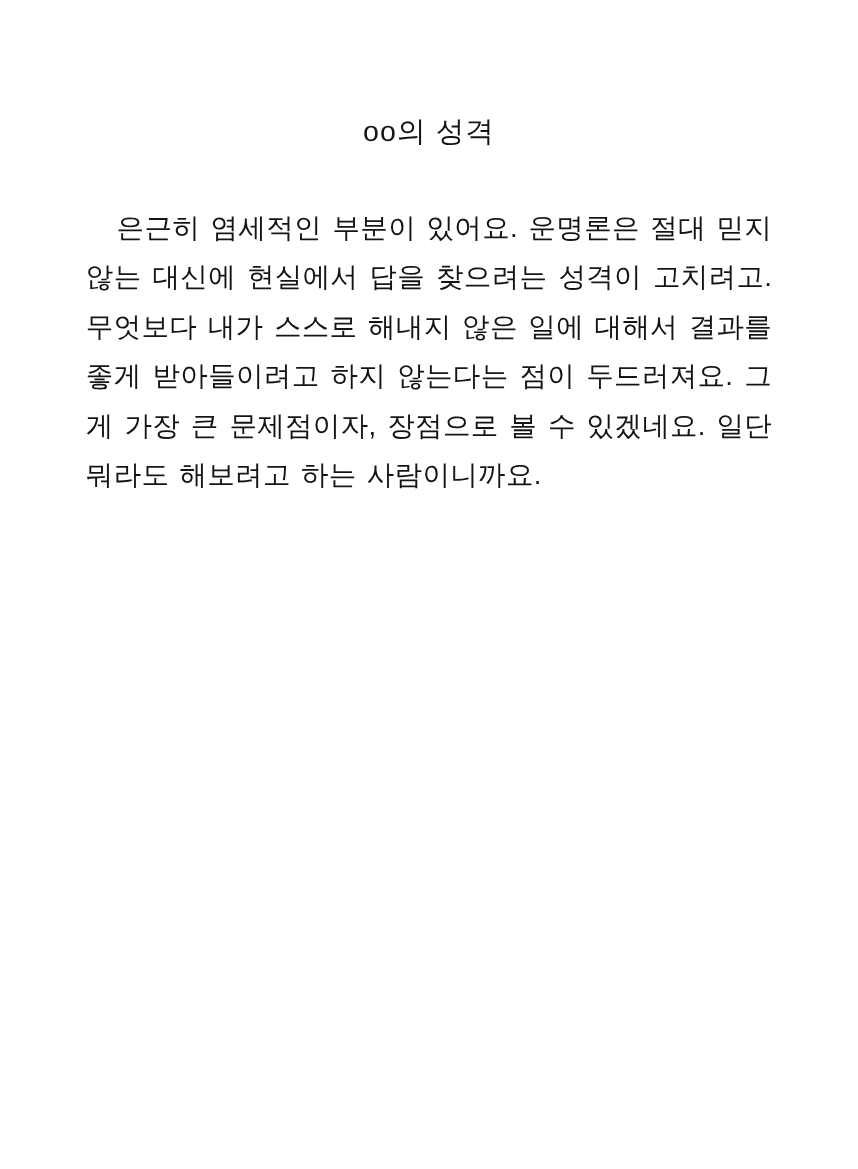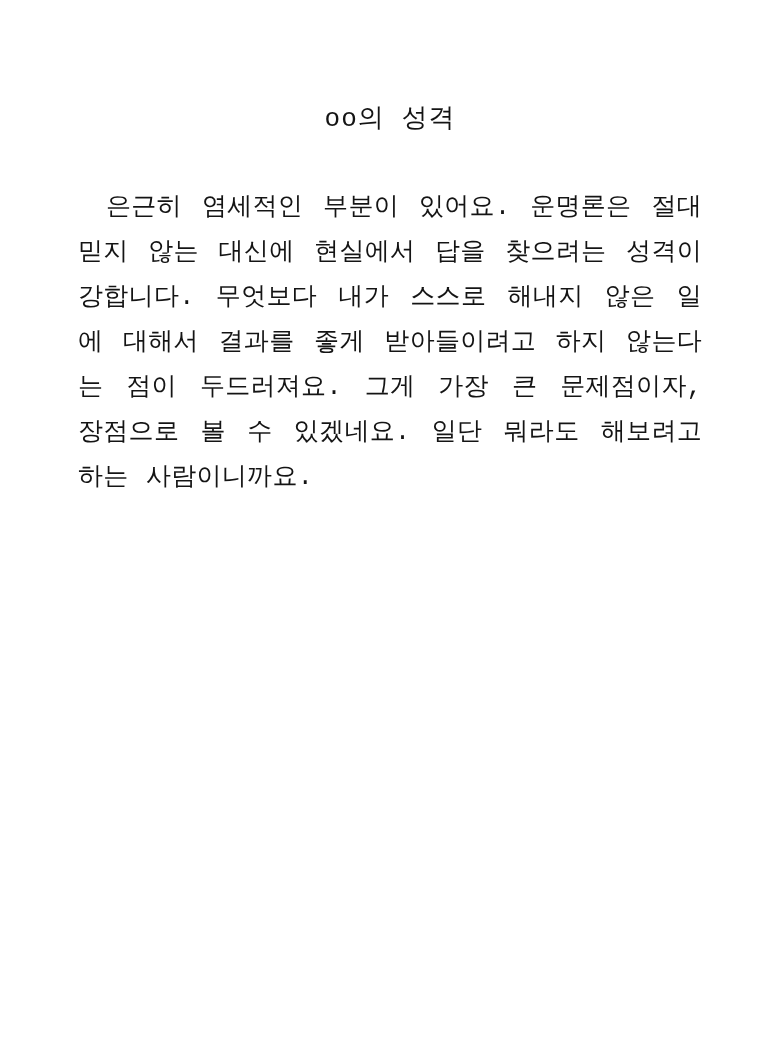--- a/index.html
+++ b/index.html
@@ -12,21 +12,21 @@
     height: 1063px;
     overflow: hidden;
   }
   .page {
     box-sizing: border-box;
     width: 780px;
     height: 1063px;
     padding: 97px 78px 0 78px;
     background: #ffffff;
     color: #141414;
-    font-family: Liberation Mono, monospace;
+    font-family: Liberation Sans, sans-serif;
     font-size: 25px;
     line-height: 45px;
   }
   .doc-title {
     margin: 0 0 43px 0;
     font-size: 26px;
     font-weight: normal;
     text-align: center;
     letter-spacing: 1px;
     line-height: 45px;
@@ -37,14 +37,14 @@
     text-indent: 28px;
     letter-spacing: 0.3px;
     word-spacing: 2px;
   }
 </style>
 </head>
 <body>
 
 <div class="page">
   <h1 class="doc-title">oo의 성격</h1>
-  <p class="doc-para">은근히 염세적인 부분이 있어요. 운명론은 절대 믿지 않는 대신에 현실에서 답을 찾으려는 성격이 강합니다. 무엇보다 내가 스스로 해내지 않은 일에 대해서 결과를 좋게 받아들이려고 하지 않는다는 점이 두드러져요. 그게 가장 큰 문제점이자, 장점으로 볼 수 있겠네요. 일단 뭐라도 해보려고 하는 사람이니까요.</p>
+  <p class="doc-para">은근히 염세적인 부분이 있어요. 운명론은 절대 믿지 않는 대신에 현실에서 답을 찾으려는 성격이 고치려고. 무엇보다 내가 스스로 해내지 않은 일에 대해서 결과를 좋게 받아들이려고 하지 않는다는 점이 두드러져요. 그게 가장 큰 문제점이자, 장점으로 볼 수 있겠네요. 일단 뭐라도 해보려고 하는 사람이니까요.</p>
 </div>
 
 </body></html>

